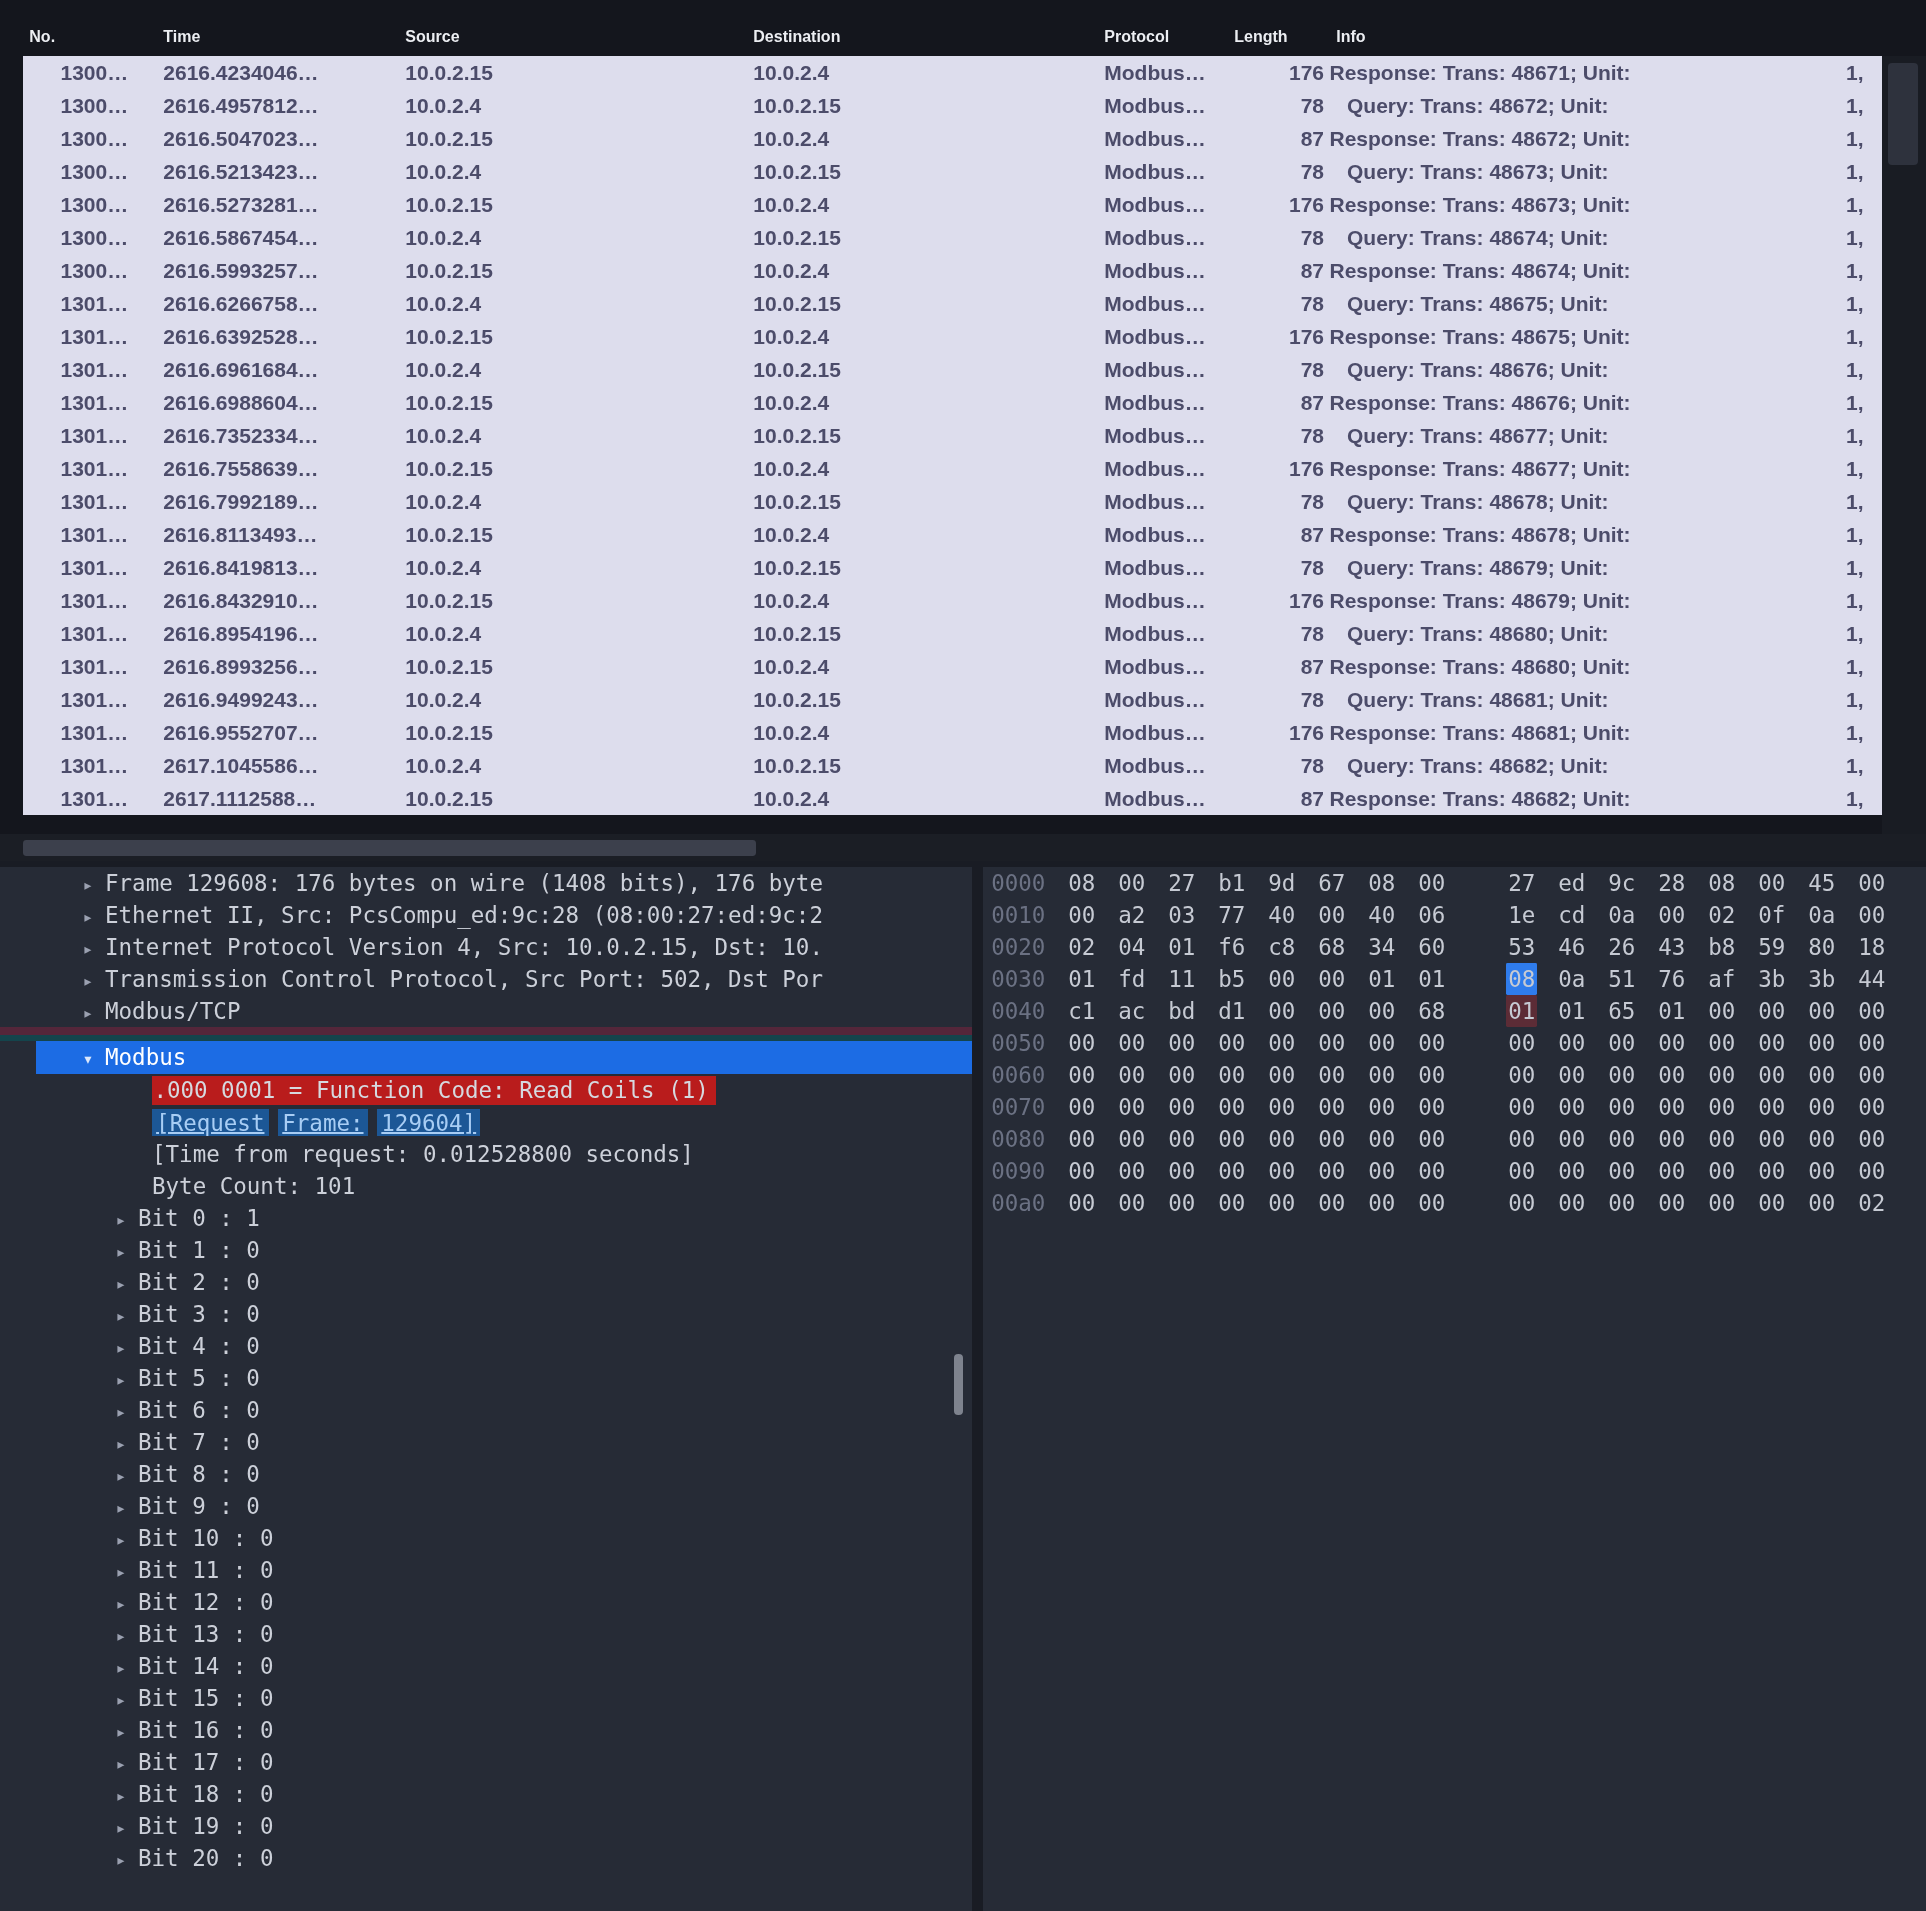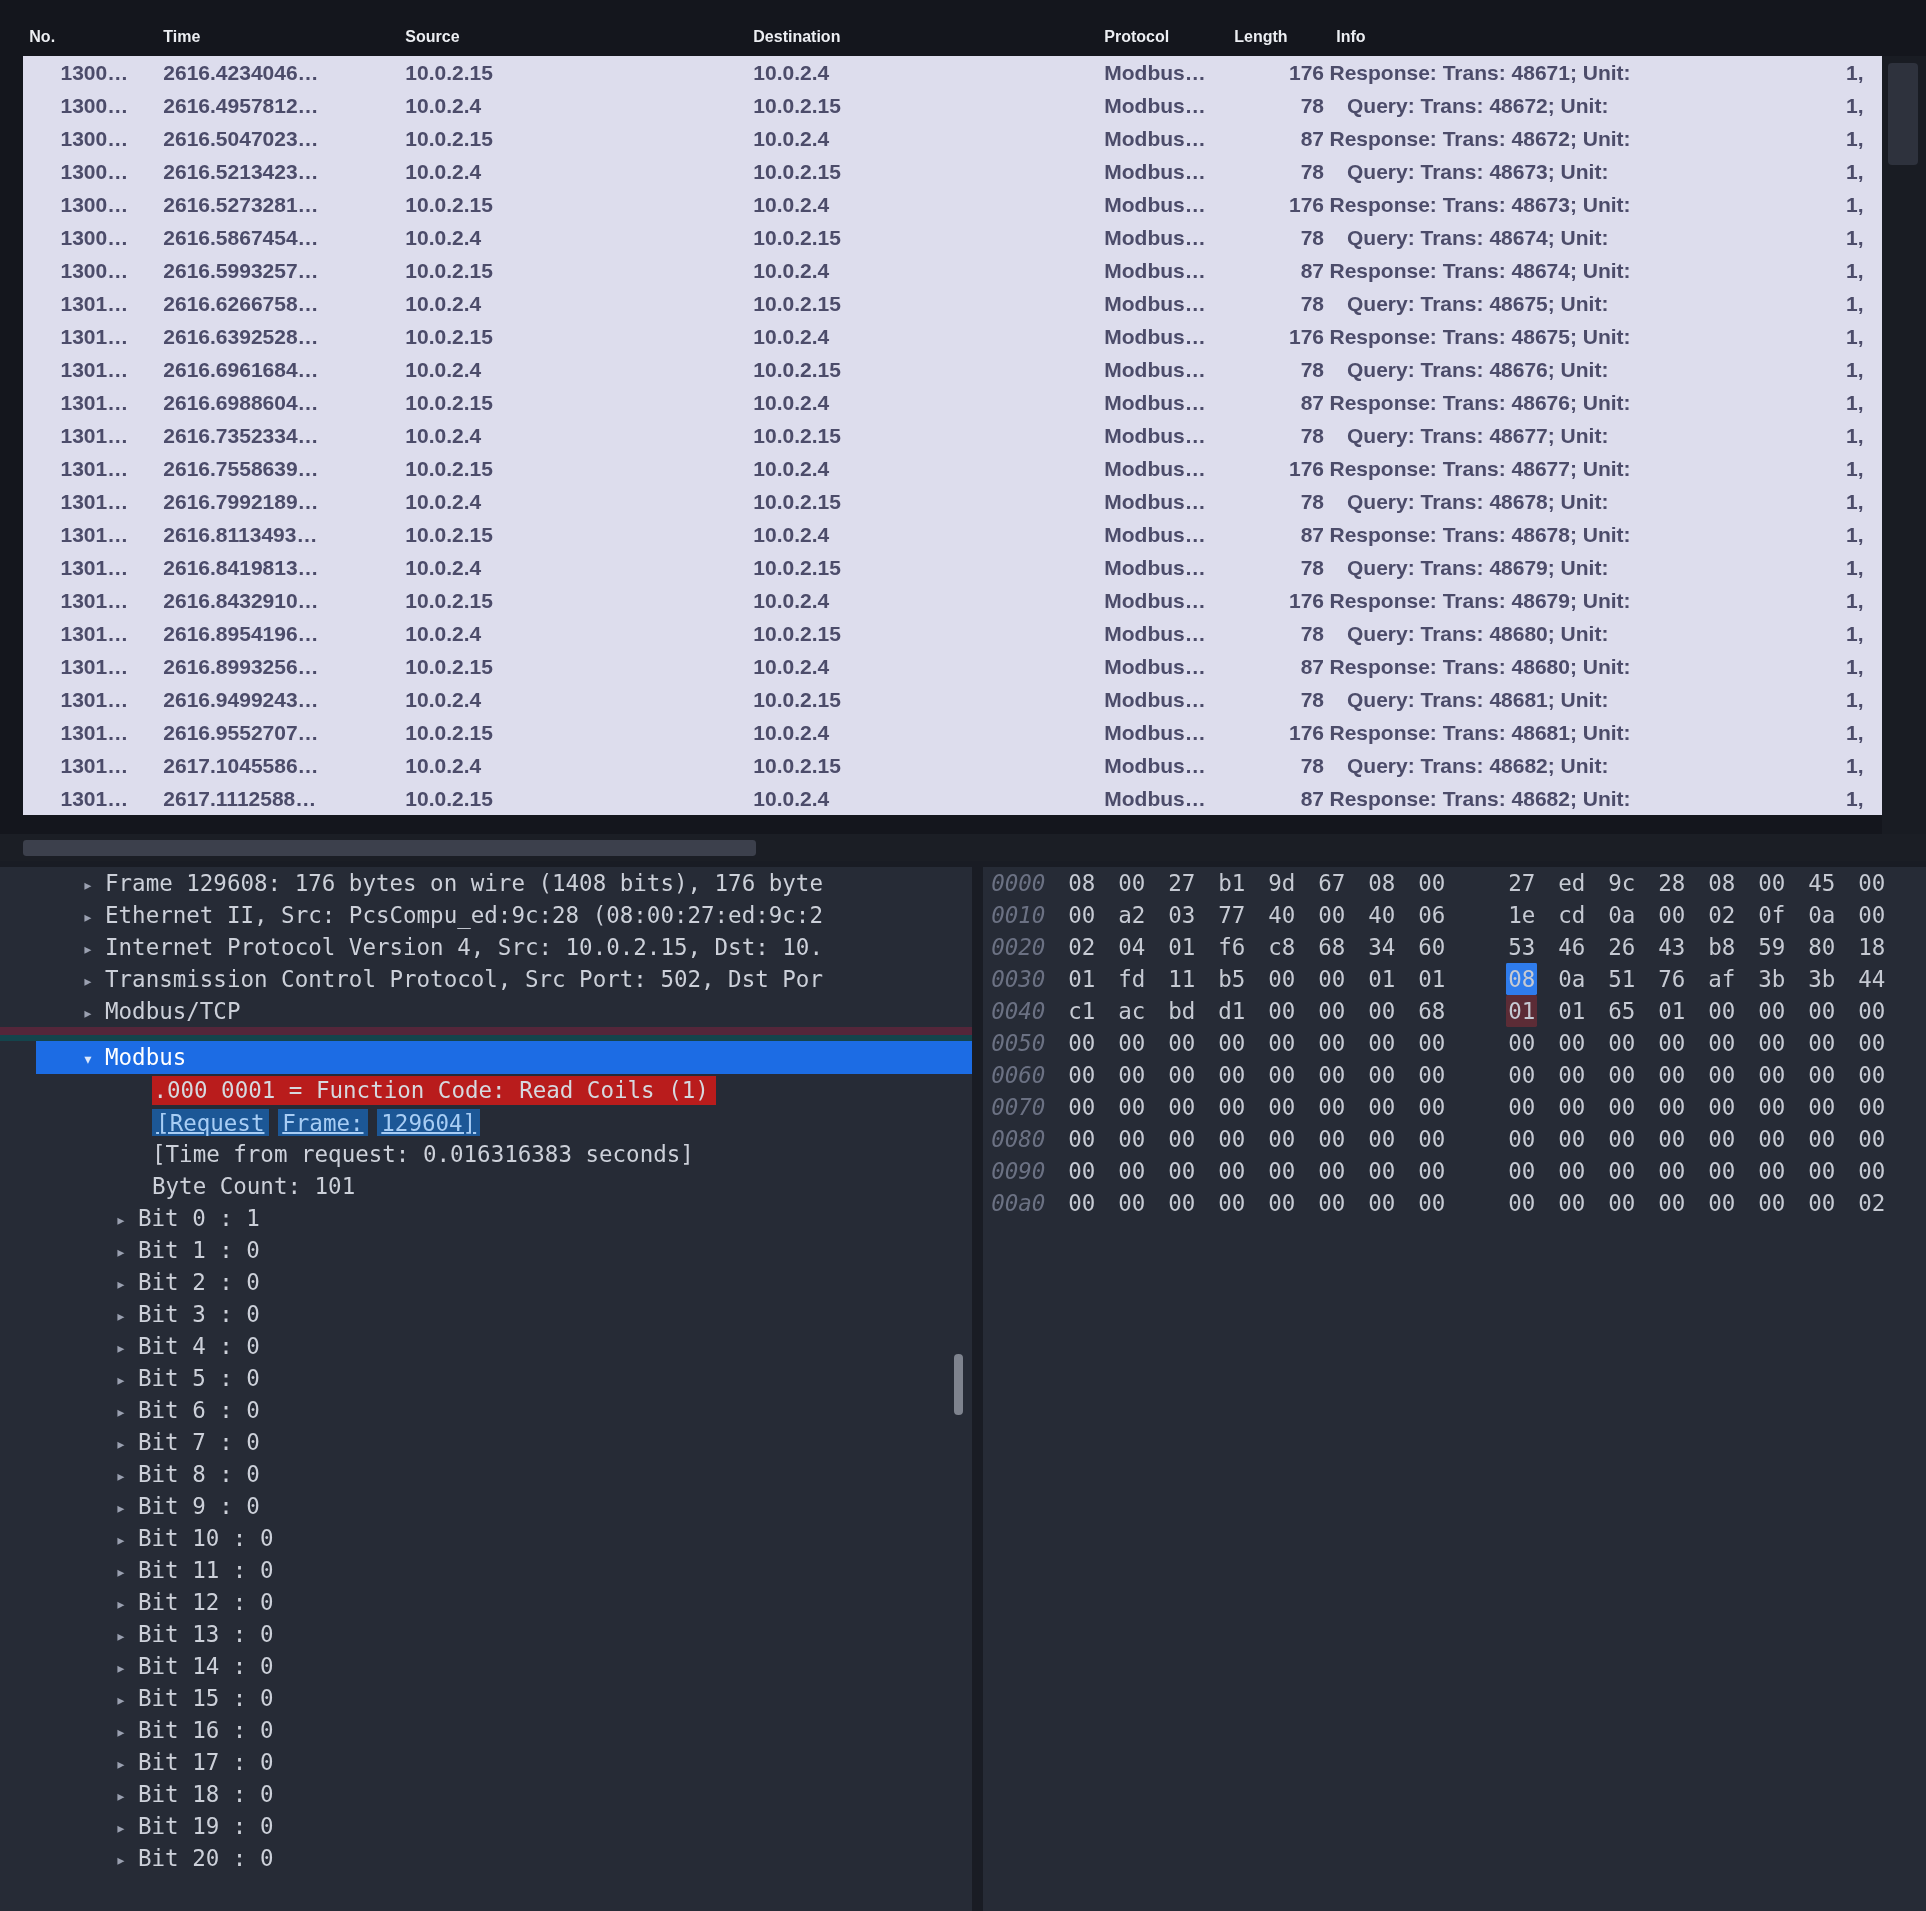--- a/index.html
+++ b/index.html
@@ -41,21 +41,21 @@
   .t-selected .arrow{color:#dce8fb;}
   .t-child{padding-left:116px;}
   .t-bit{padding-left:68px;}
   .stripe-maroon{height:8.2px;background:#54263a;}
   .stripe-teal{height:6.8px;background:#14444c;}
   .fc-hl{background:#b91c1c;color:#d6d9df;padding:1.4px 6.8px 1.4px 1.4px;}
   .chip{background:#1c5796;color:#a8cdf4;padding:0.7px 4.1px;margin-right:9.6px;text-decoration:underline;}
   .detail-scroll-thumb{position:absolute;left:954px;top:493px;width:9px;height:61px;background:#7e838e;border-radius:4.1px;}
   
   .hexrow{height:32px;line-height:32px;white-space:nowrap;font-family:"DejaVu Sans Mono",monospace;font-size:22.5px;}
-  .hexrow .off{display:inline-block;width:75px;padding-left:8.2px;color:#6b7183;font-style:italic;}
+  .hexrow .off{display:inline-block;width:75px;padding-left:8.2px;color:#6b7183;}
   .hexrow .byte{display:inline-block;width:31px;margin-right:19px;text-align:center;color:#c6cad3;}
   .hexrow .byte.g{margin-left:40px;}
   .hl-blue{background:#2f7cec;color:#ffffff;border-radius:1.4px;}
   .hl-maroon{background:#5c2c36;color:#ded2d2;border-radius:1.4px;}
 </style>
 </head>
 <body>
 
 <div class="list-pane">
   <div class="list-header">
@@ -412,21 +412,21 @@
       <div class="trow t-top"><span class="arrow">▸</span><span>Frame 129608: 176 bytes on wire (1408 bits), 176 byte</span></div>
       <div class="trow t-top"><span class="arrow">▸</span><span>Ethernet II, Src: PcsCompu_ed:9c:28 (08:00:27:ed:9c:2</span></div>
       <div class="trow t-top"><span class="arrow">▸</span><span>Internet Protocol Version 4, Src: 10.0.2.15, Dst: 10.</span></div>
       <div class="trow t-top"><span class="arrow">▸</span><span>Transmission Control Protocol, Src Port: 502, Dst Por</span></div>
       <div class="trow t-top"><span class="arrow">▸</span><span>Modbus/TCP</span></div>
       <div class="stripe-maroon"></div>
       <div class="stripe-teal"></div>
       <div class="trow t-selected"><span class="arrow">▾</span><span>Modbus</span></div>
       <div class="trow t-child"><span class="fc-hl">.000 0001 = Function Code: Read Coils (1)</span></div>
       <div class="trow t-child"><span class="chip">[Request</span><span class="chip">Frame:</span><span class="chip">129604]</span></div>
-      <div class="trow t-child"><span>[Time from request: 0.016316383 seconds]</span></div>
+      <div class="trow t-child"><span>[Time from request: 0.012528800 seconds]</span></div>
       <div class="trow t-child"><span>Byte Count: 101</span></div>
       <div class="trow t-bit"><span class="arrow">▸</span><span>Bit 0 : 1</span></div>
       <div class="trow t-bit"><span class="arrow">▸</span><span>Bit 1 : 0</span></div>
       <div class="trow t-bit"><span class="arrow">▸</span><span>Bit 2 : 0</span></div>
       <div class="trow t-bit"><span class="arrow">▸</span><span>Bit 3 : 0</span></div>
       <div class="trow t-bit"><span class="arrow">▸</span><span>Bit 4 : 0</span></div>
       <div class="trow t-bit"><span class="arrow">▸</span><span>Bit 5 : 0</span></div>
       <div class="trow t-bit"><span class="arrow">▸</span><span>Bit 6 : 0</span></div>
       <div class="trow t-bit"><span class="arrow">▸</span><span>Bit 7 : 0</span></div>
       <div class="trow t-bit"><span class="arrow">▸</span><span>Bit 8 : 0</span></div>

